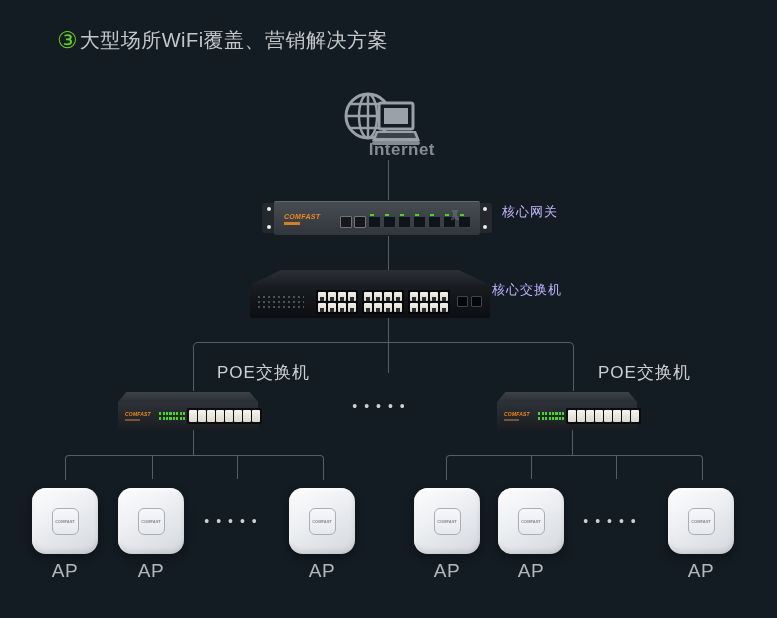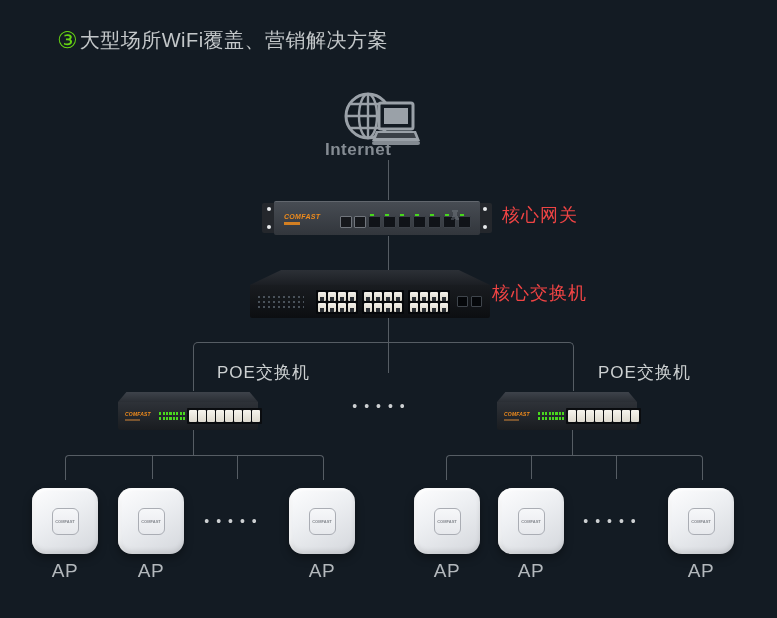--- a/index.html
+++ b/index.html
@@ -16,25 +16,25 @@
   .title-text{color:#c3c7c9;font-size:20px;letter-spacing:0.5px;}
 
   
   .vline{width:1px;background:#565d64;}
   .bracket{border:1px solid #565d64;border-bottom:none;background:transparent;}
   .br-top{border-radius:5px 5px 0 0;}
   .br-ap{border-radius:4px 4px 0 0;}
 
   
   .inet-icon{left:341px;top:91px;}
-  .inet-label{left:325px;top:140px;width:110px;text-align:left;
+  .inet-label{left:325px;top:140px;width:110px;text-align:right;
     color:#858c93;font-size:17px;font-weight:bold;letter-spacing:0.5px;}
 
   
-  .dev-label{color:#ef4444;font-size:18px;letter-spacing:1px;}
+  .dev-label{color:#c4b5fd;font-size:13px;letter-spacing:1px;}
 
   
   .gateway{left:262px;top:201px;width:230px;height:34px;}
   .gw-ear{position:absolute;top:2px;width:14px;height:30px;background:#24272c;
     border-radius:2px;display:flex;flex-direction:column;justify-content:space-between;
     align-items:center;padding:4px 0;box-sizing:border-box;}
   .gw-ear .hole{width:4px;height:4px;border-radius:50%;background:#e8eaec;display:block;}
   .gw-body{position:absolute;left:12px;right:12px;top:0;bottom:0;
     background:linear-gradient(#474c53,#32363c);border-top:1px solid #62676e;
     border-radius:2px;display:flex;align-items:center;}

